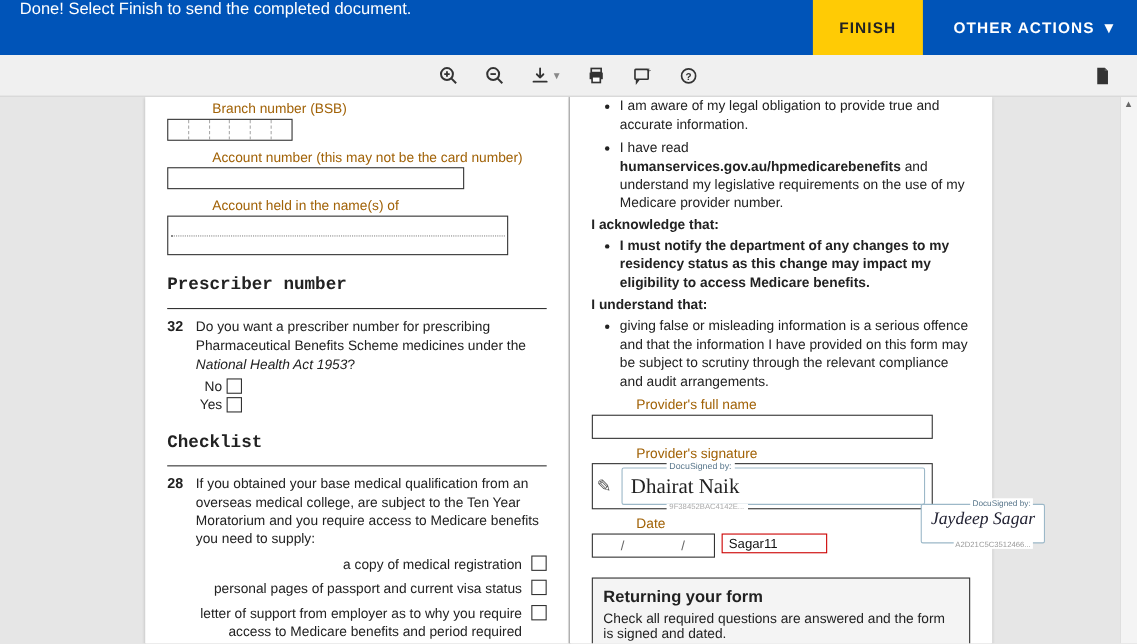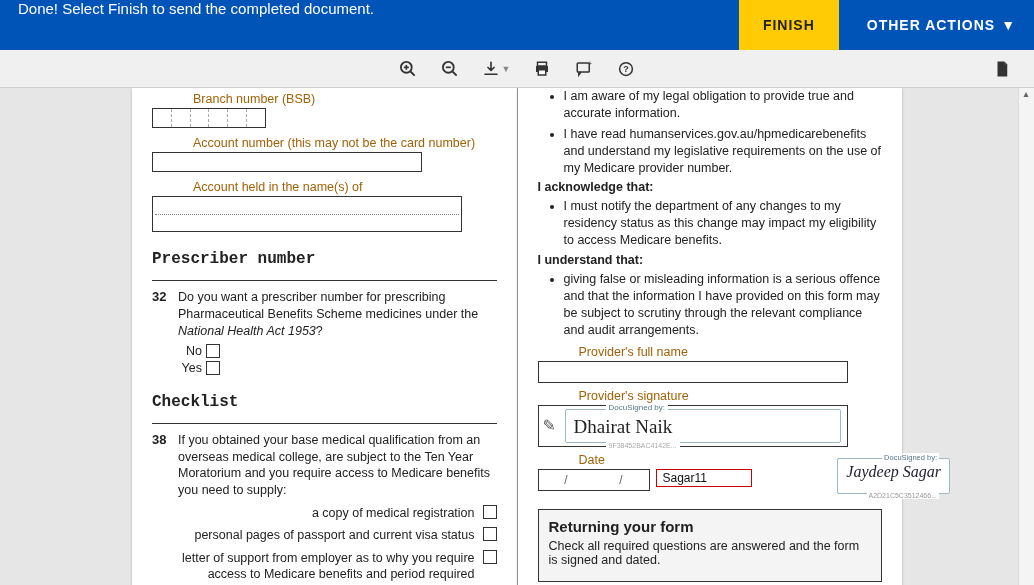--- a/index.html
+++ b/index.html
@@ -34,21 +34,21 @@
   .italic { font-style: italic; }
   .yesno { margin-left: 26px; margin-top: 4px; }
   .yesno-row { display: flex; align-items: center; gap: 4px; margin-bottom: 3px; }
   .checkbox { width: 14px; height: 14px; border: 1.5px solid #333; display: inline-block; }
   .checklist-items { margin-top: 6px; }
   .check-item { display: flex; align-items: flex-start; justify-content: space-between; gap: 8px; margin-bottom: 6px; font-size: 12.5px; }
   .check-item .txt { text-align: right; flex: 1; line-height: 1.3; }
   .bullet-list { list-style: disc; padding-left: 26px; }
   .bullet-list li { font-size: 12.5px; line-height: 1.35; margin-bottom: 4px; }
   .ack { font-weight: bold; font-size: 12.5px; margin: 4px 0; }
-  .bold { font-weight: normal; }
+  .bold { font-weight: bold; }
   .prov-row { margin-top: 6px; }
   .prov-input { border: 1px solid #333; height: 22px; background: #fff; }
   .sig-box { border: 1px solid #333; height: 42px; position: relative; display: flex; align-items: center; padding-left: 4px; }
   .pen-ico { width: 22px; font-size: 16px; color: #555; }
   .sig-inner { border: 1px solid #9cb8c8; border-radius: 2px; height: 34px; flex: 1; margin-right: 6px; position: relative; padding: 2px 8px; }
   .sig-label { position: absolute; top: -7px; left: 40px; font-size: 8px; color: #57758a; background: #fff; padding: 0 3px; }
   .sig-name { font-family: 'Brush Script MT', cursive; font-size: 19px; margin-top: 4px; }
   .sig-hash { position: absolute; bottom: -7px; left: 40px; font-size: 7px; color: #aaa; background: #fff; padding: 0 3px; }
   .date-box { border: 1px solid #333; height: 22px; width: 112px; display: flex; align-items: center; justify-content: space-around; font-size: 12px; color: #666; }
   .stamp { position: absolute; right: -48px; top: 370px; border: 1px solid #9cb8c8; border-radius: 2px; padding: 4px 8px 12px 8px; background: #fff; }
@@ -160,21 +160,21 @@
           <span class="checkbox"></span>
         </div>
         <div class="yesno-row">
           <span style="width:24px;text-align:right;">Yes</span>
           <span class="checkbox"></span>
         </div>
       </div>
 
       <h3>Checklist</h3>
       <div class="qrow">
-        <div class="qnum">38</div>
+        <div class="qnum">28</div>
         <div class="qtext">If you obtained your base medical qualification from an overseas medical college, are subject to the Ten Year Moratorium and you require access to Medicare benefits you need to supply:</div>
       </div>
       <div class="checklist-items">
         <div class="check-item">
             <span class="txt">a copy of medical registration</span>
             <span class="checkbox"></span>
           </div>
         <div class="check-item">
             <span class="txt">personal pages of passport and current visa status</span>
             <span class="checkbox"></span>

